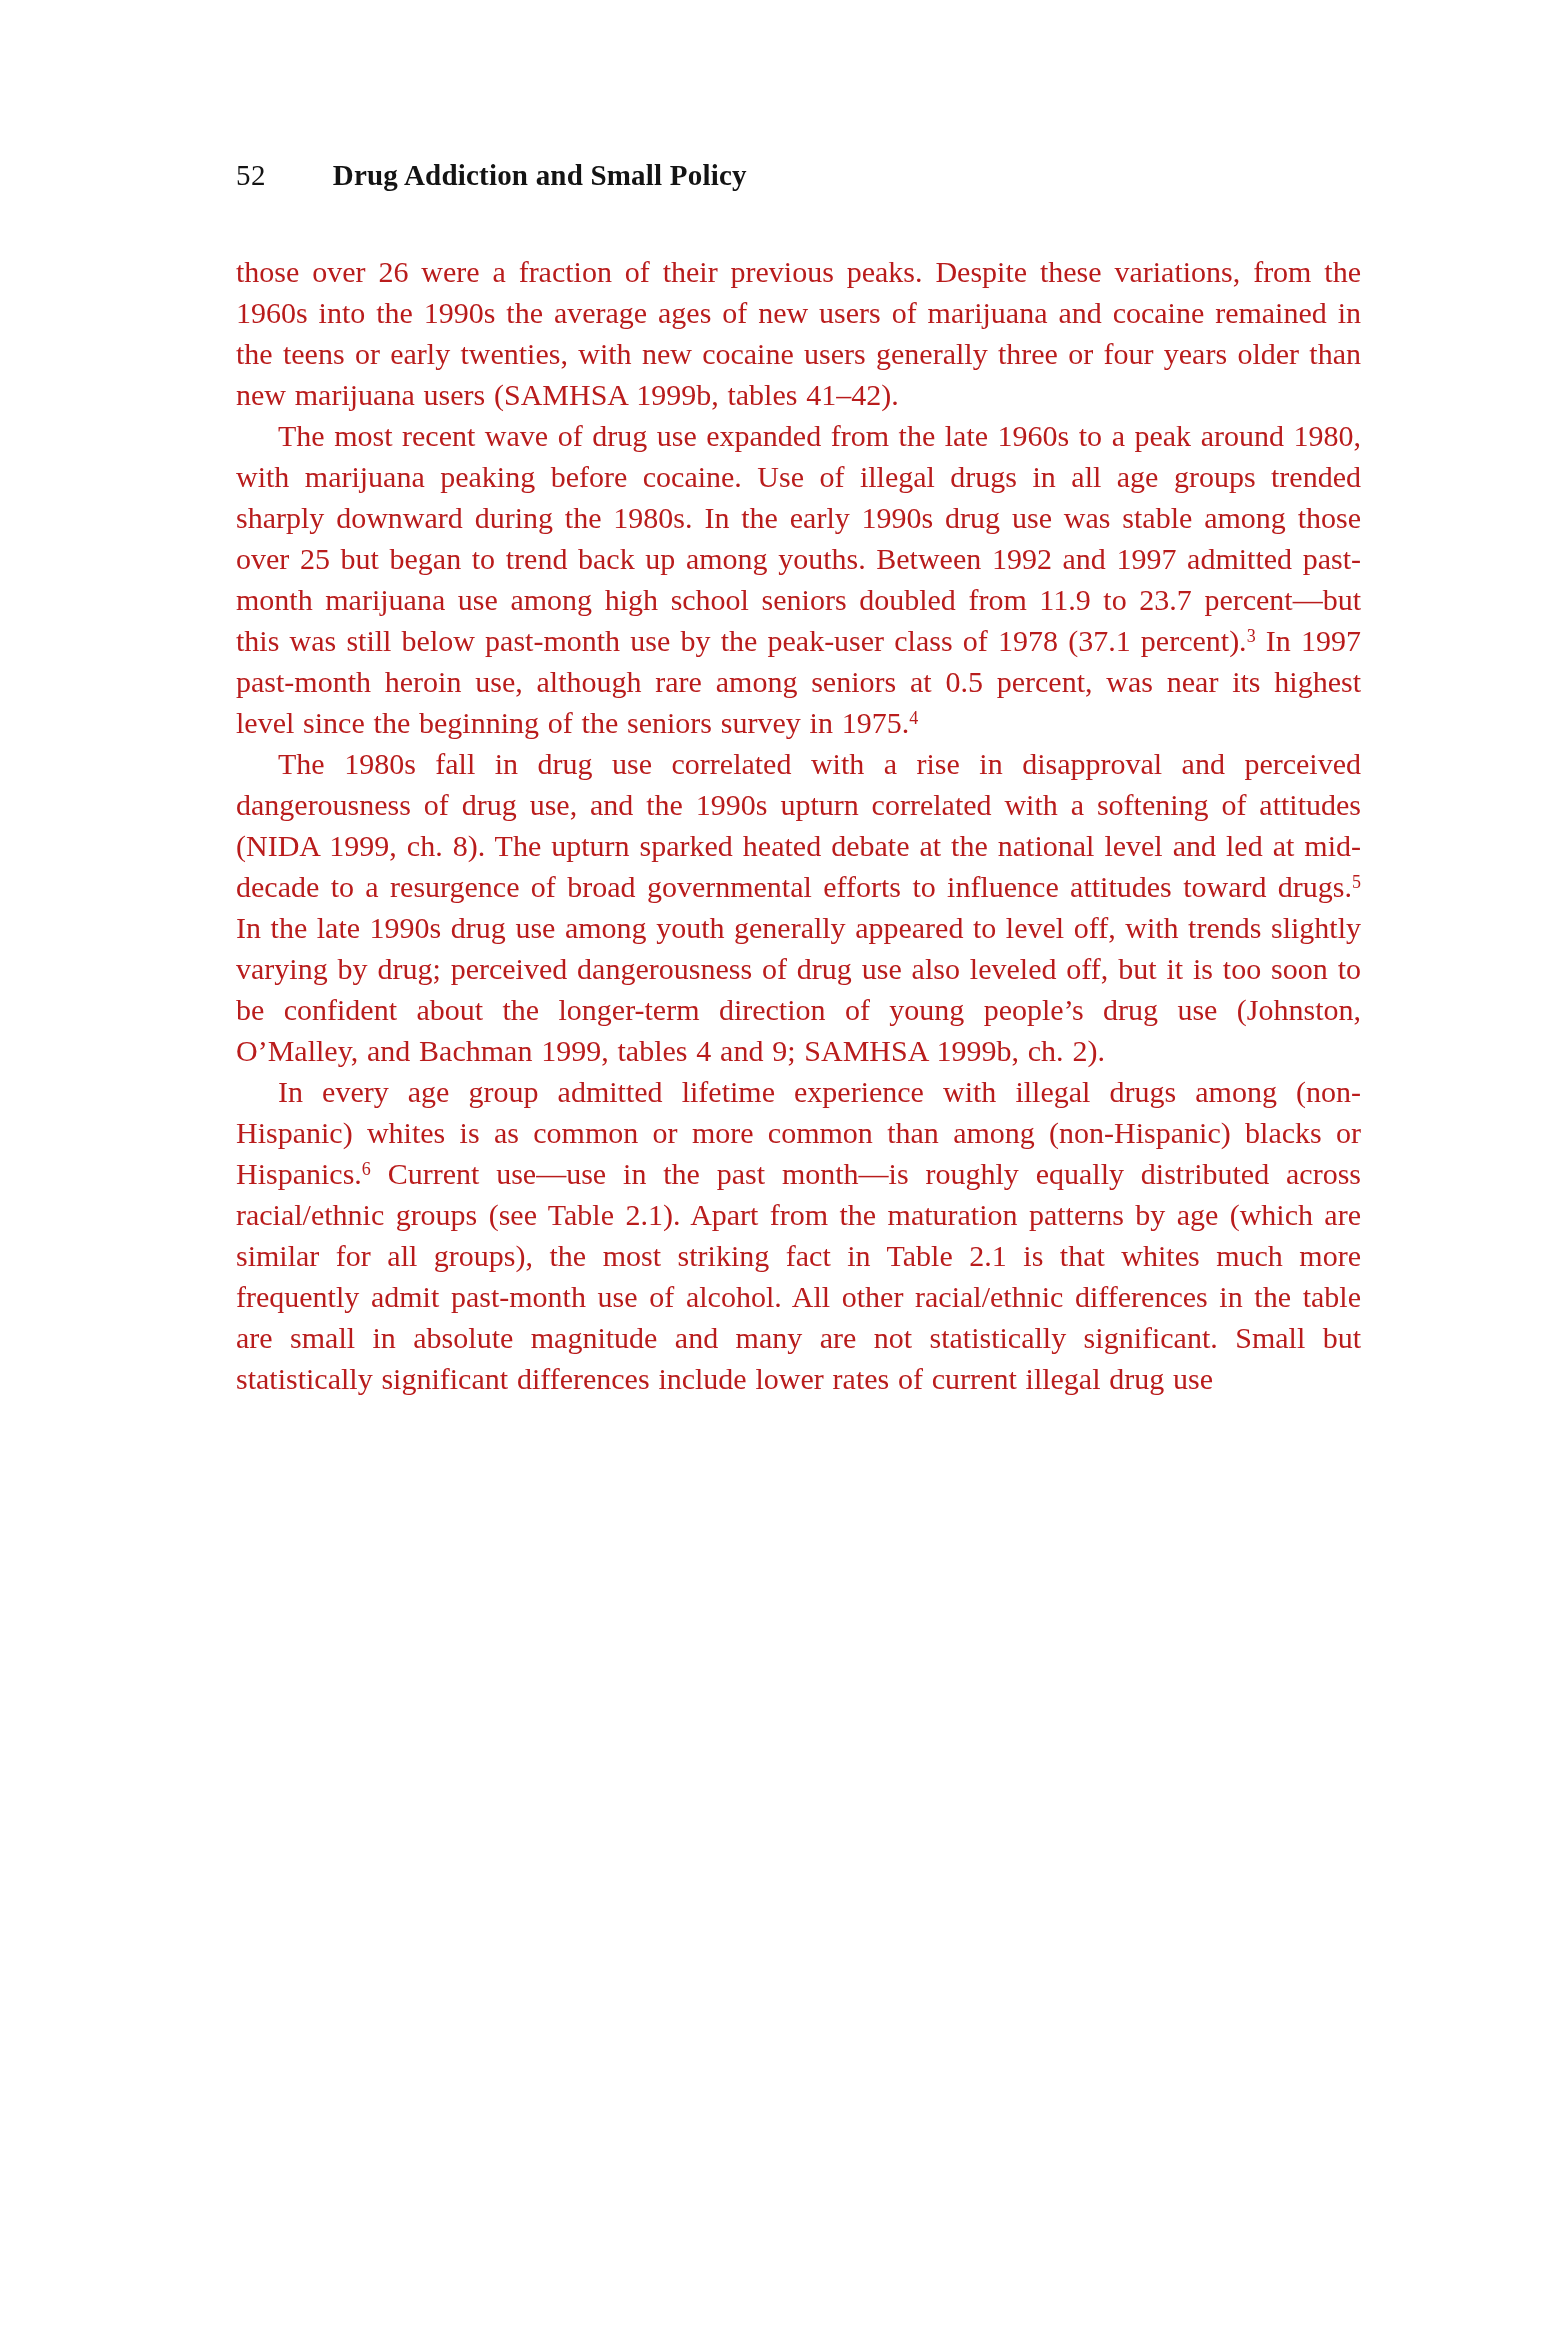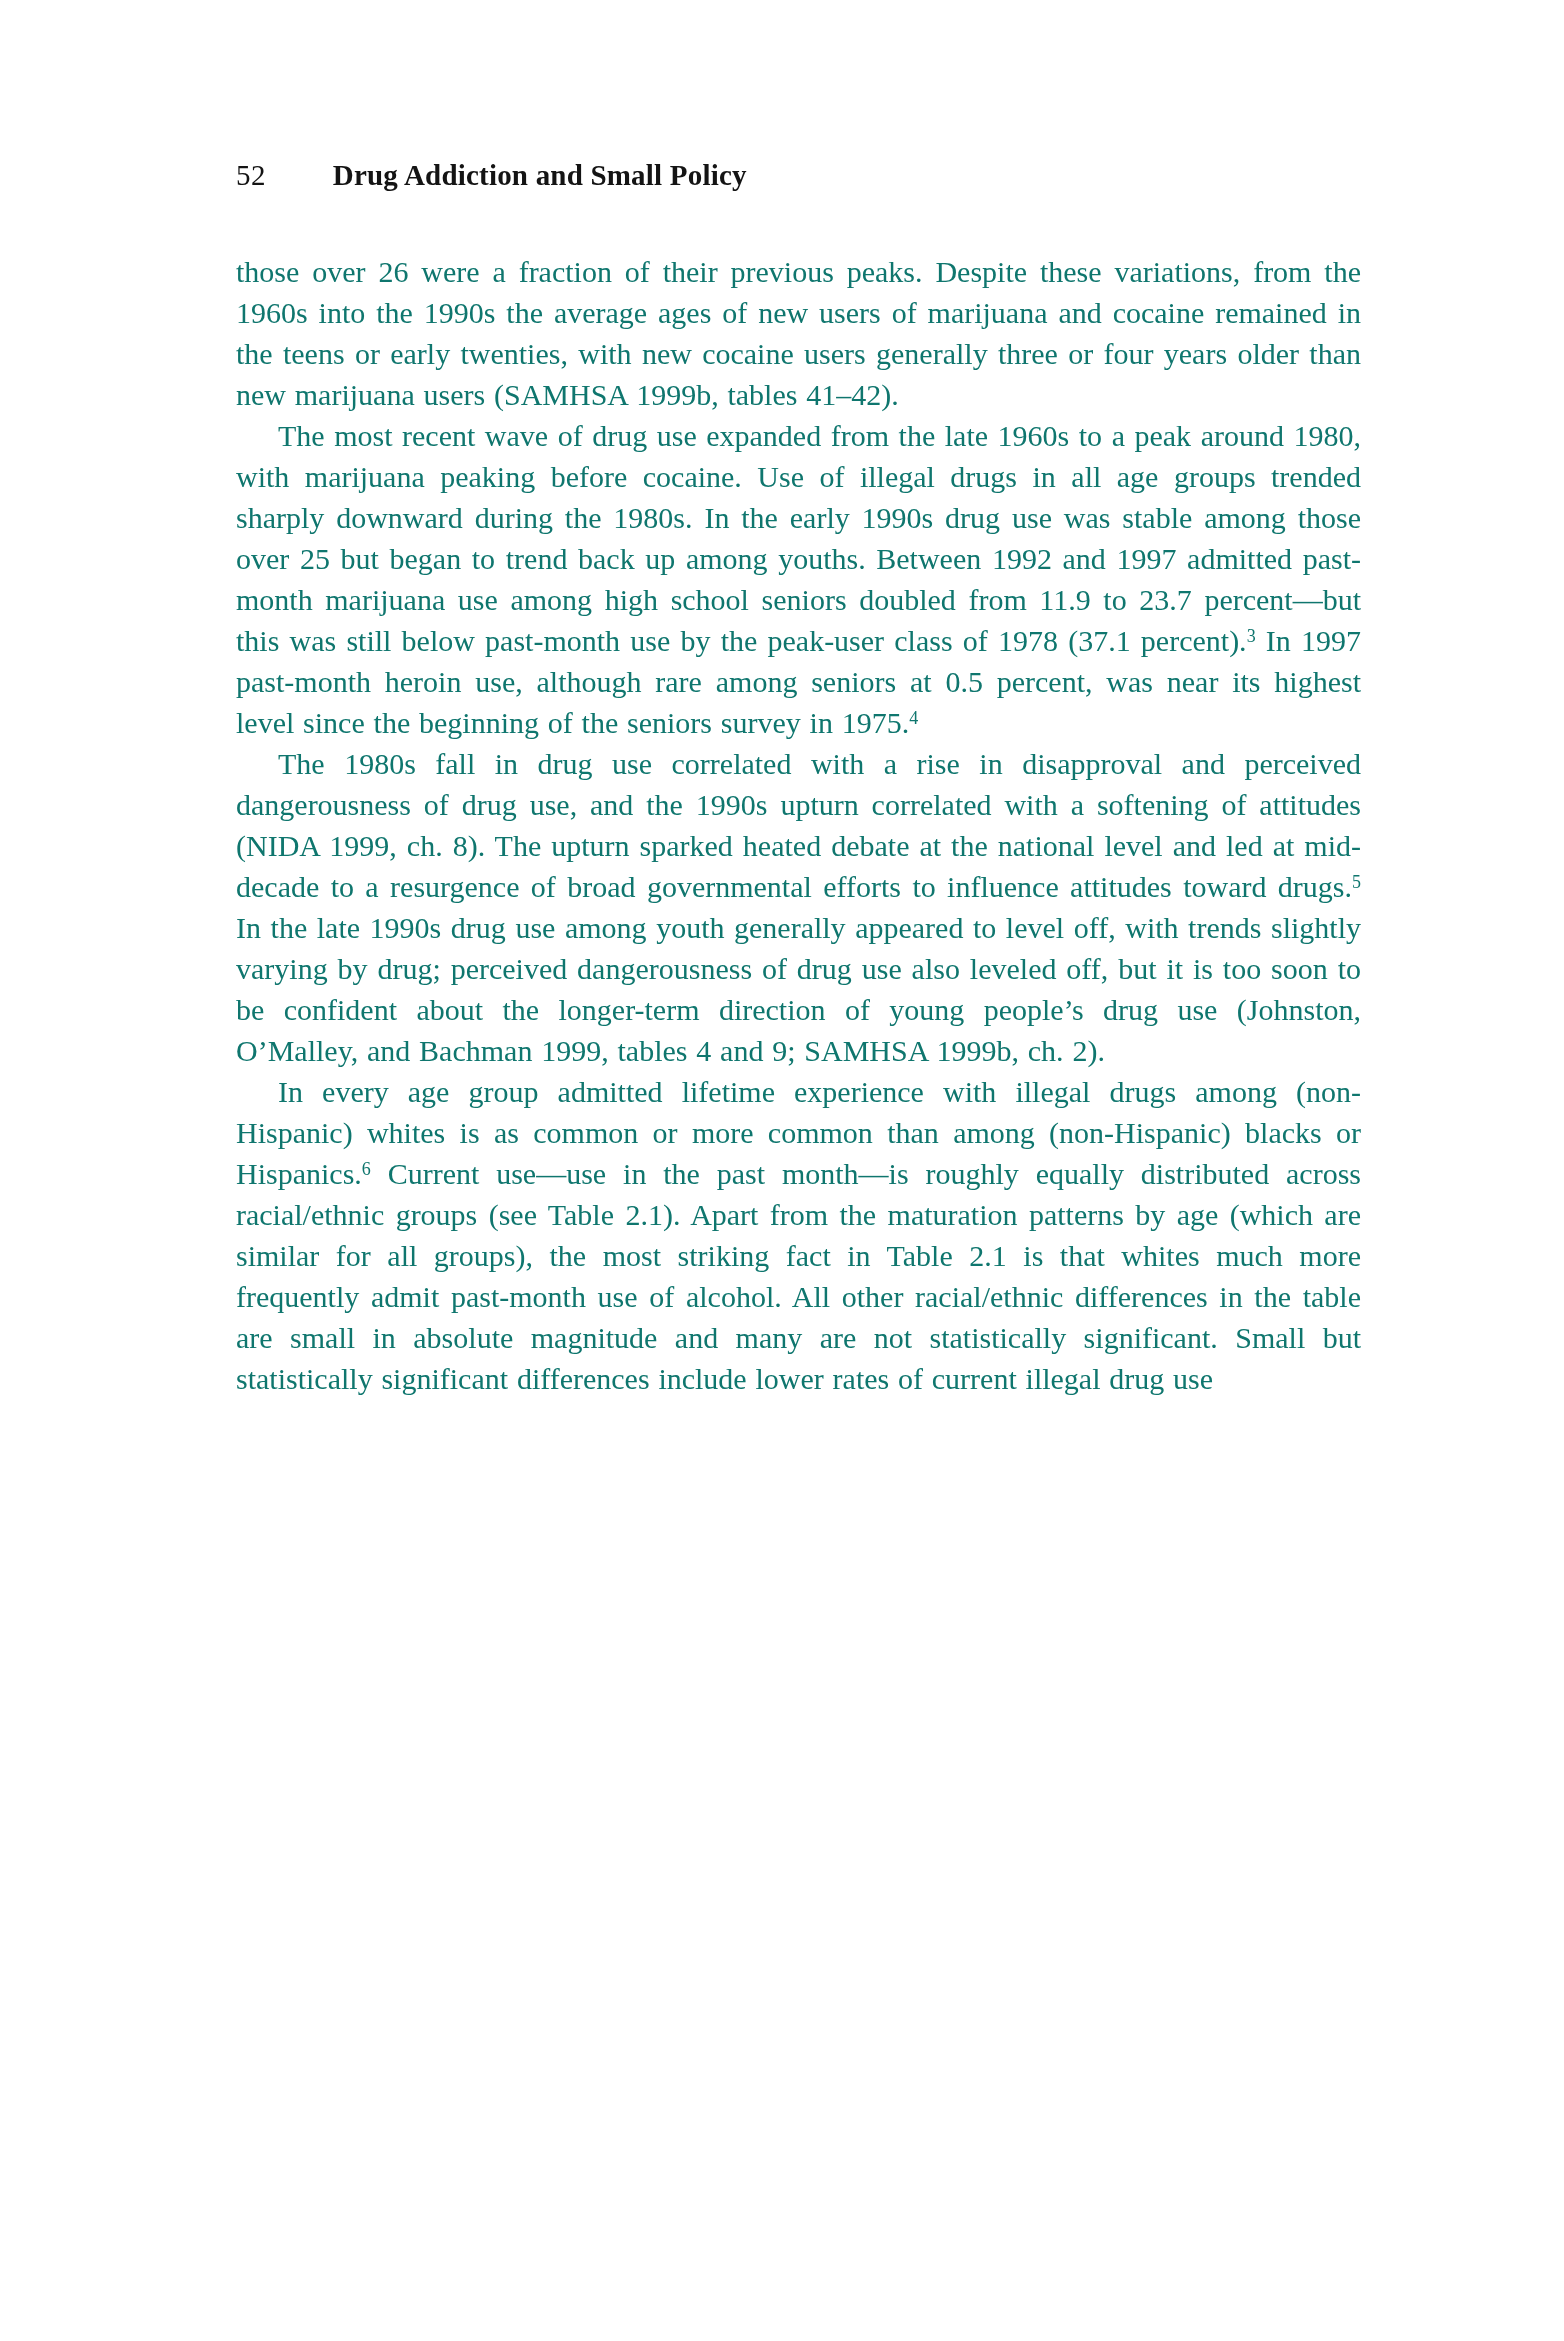--- a/index.html
+++ b/index.html
@@ -46,21 +46,21 @@
   }
   .body-text p {
     margin: 0;
     padding: 0;
     font-size: 30px;
     line-height: 41px;
     text-align: justify;
     text-justify: inter-word;
     hyphens: none;
     word-spacing: 1.3px;
-    color: #0f766e;
+    color: #b91c1c;
   }
   .body-text p.indent {
     text-indent: 42px;
   }
   .body-text sup {
     font-size: 0.6em;
     line-height: 0;
     vertical-align: baseline;
     position: relative;
     top: -0.5em;

